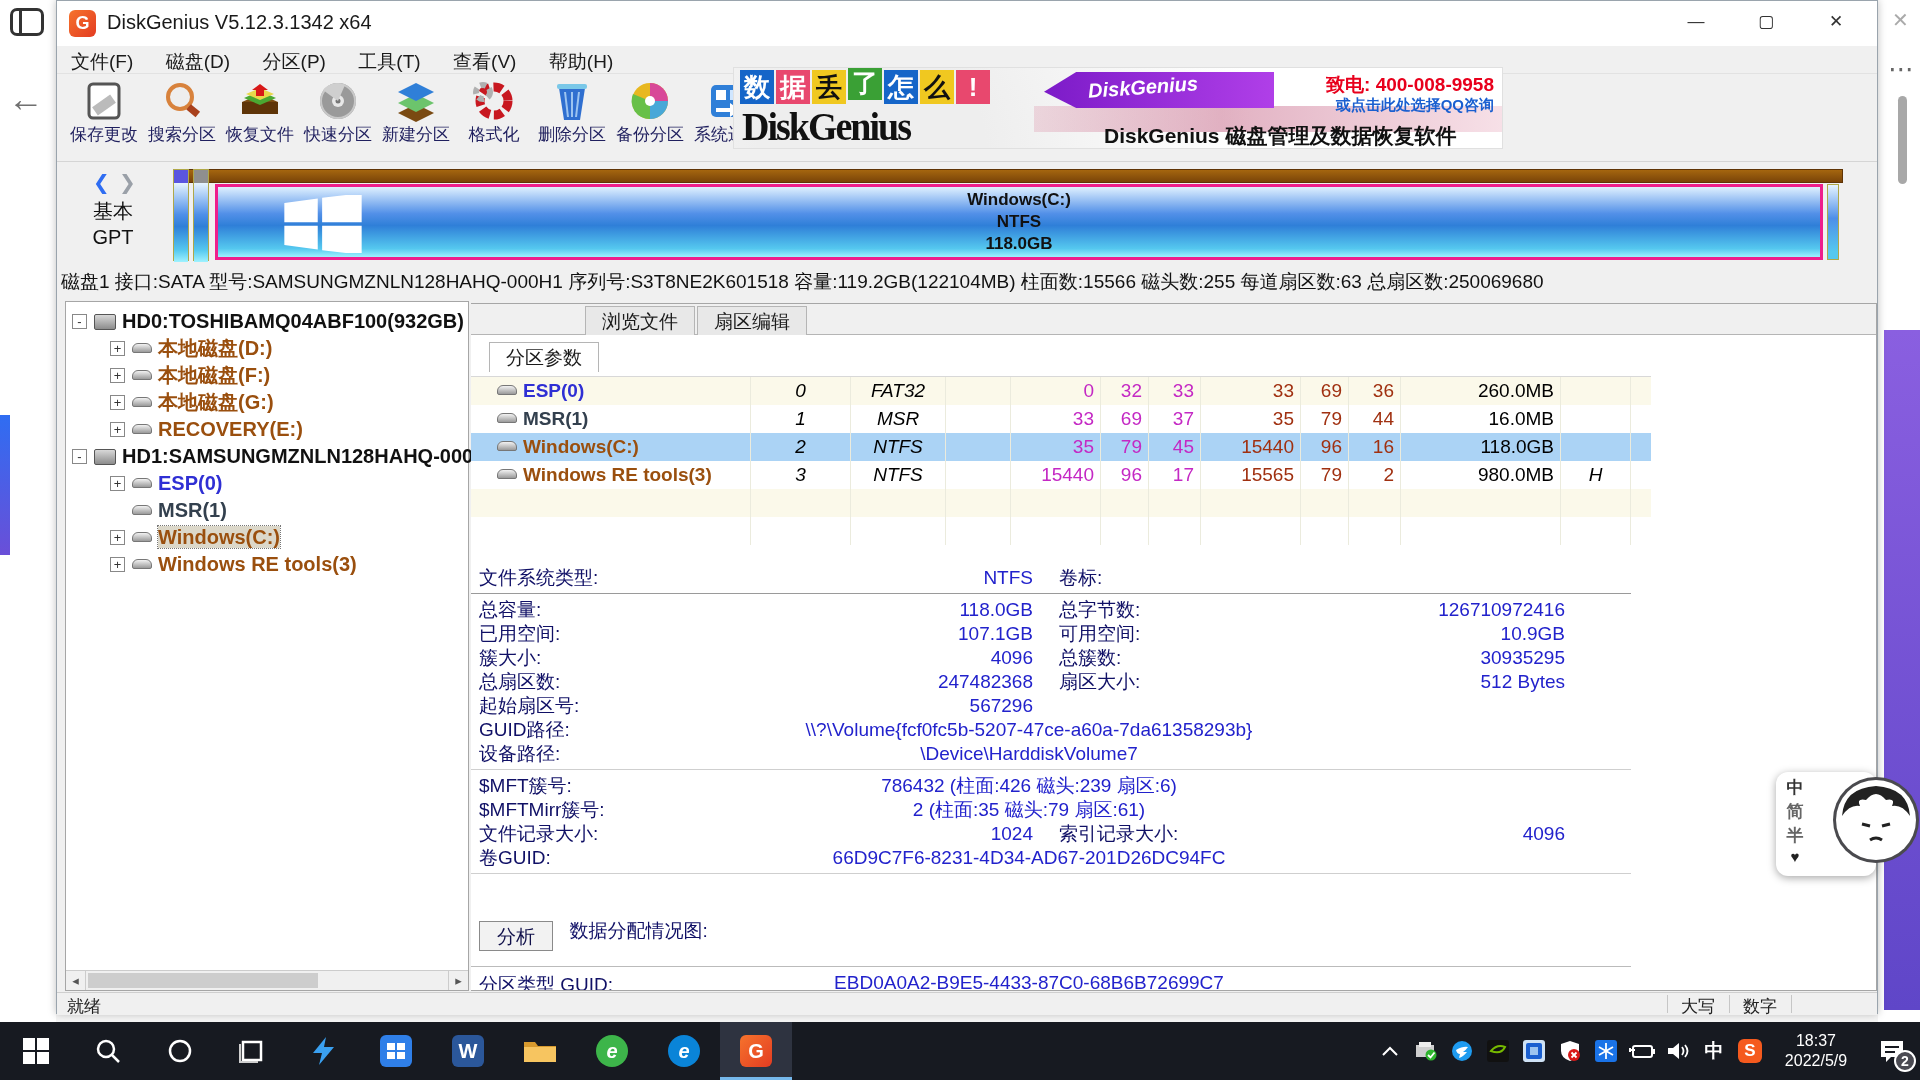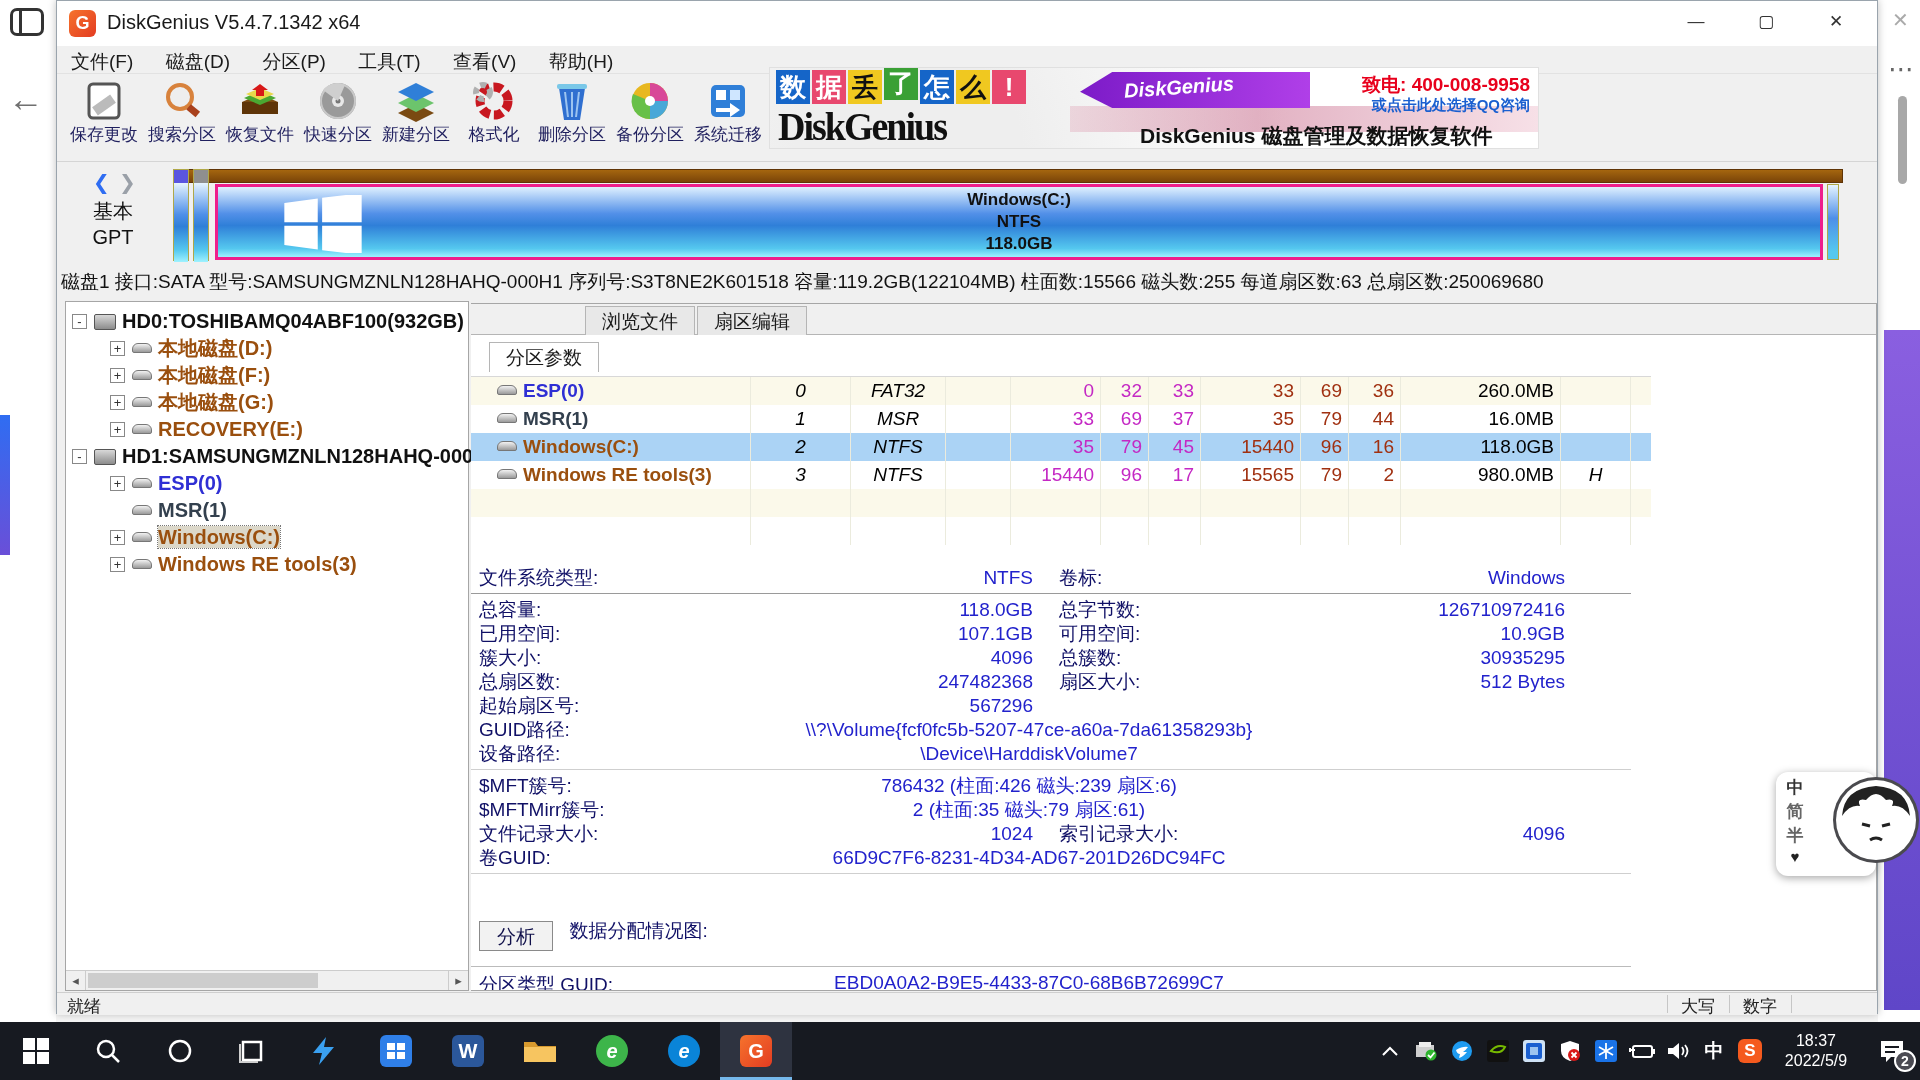--- a/index.html
+++ b/index.html
@@ -31,21 +31,21 @@
 
   .menubar { left:0; top:45px; width:100%; height:28px; background:#f0f0f0; border-bottom:1px solid #e2e2e2; }
   .menu-item { display:inline-block; padding:3px 14px; font-size:19px; color:#1a1a1a; }
 
   .toolbar { left:0; top:73px; width:100%; height:88px; background:#f0f0f0; border-bottom:1px solid #d5d5d5; }
   .tool-btn { top:4px; width:78px; height:80px; text-align:center; }
   .tool-ic { display:block; margin:2px auto 1px; width:46px; height:42px; }
   .tool-lb { font-size:17px; color:#1f1f5e; white-space:nowrap;margin-top:48px; }
 
   
-  .banner { left:712px; top:66px; width:770px; height:82px; background:#fff; overflow:hidden;
+  .banner { left:676px; top:66px; width:770px; height:82px; background:#fff; overflow:hidden;
     border:1px solid #e0e0e0; }
   .banner-rays { position:absolute; inset:0; background:radial-gradient(circle at 18% 110%, #eee 0 18%, transparent 60%); }
   .magenta-band { position:absolute; left:300px; top:38px; width:470px; height:26px;
     background:linear-gradient(90deg,#c21a4e22,#a8174a55 40%,#c21a4e22); }
   .tile { display:inline-block; width:34px; height:34px; margin-right:2px; font-weight:bold;
     font-size:26px; text-align:center; line-height:34px; }
   .tiles { left:6px; top:2px; }
   .t-blue{background:#1565c8;color:#fff;} .t-pink{background:#e8486e;color:#fff;}
   .t-yellow{background:#f0c820;color:#111;} .t-green{background:#3aa035;color:#fff; transform:translateY(-4px);}
   .banner-logo { left:8px; top:36px; font-size:38px; font-weight:800; color:#111;
@@ -186,21 +186,21 @@
     <div class="abs outer-close" style="left:14px;top:8px;position:absolute">✕</div>
     <div class="abs" style="left:10px;top:54px;font-size:26px;color:#666;position:absolute">⋯</div>
     <div class="abs" style="left:20px;top:96px;width:9px;height:88px;background:#a8a8a8;border-radius:5px;position:absolute"></div>
   </div>
   <div class="abs wall-right"></div>
 
   <div class="abs" id="dgwin">
 
     <div class="abs titlebar">
       <div class="abs app-icon">G</div>
-      <div class="abs title-text">DiskGenius V5.4.7.1342 x64</div>
+      <div class="abs title-text">DiskGenius V5.12.3.1342 x64</div>
       <div class="abs win-btn btn-min">—</div>
       <div class="abs win-btn btn-max">▢</div>
       <div class="abs win-btn btn-close">✕</div>
     </div>
 
     <div class="abs menubar">
       <span class="menu-item">文件(F)</span>
       <span class="menu-item">磁盘(D)</span>
       <span class="menu-item">分区(P)</span>
       <span class="menu-item">工具(T)</span>
@@ -500,21 +500,20 @@
             <div></div>
             <div></div>
           </div>
       </div>
 
       <div class="details">
         <div class="drow drow-a">
           <span class="dl1">文件系统类型:</span>
             <span class="dv1">NTFS</span>
           <span class="dl2">卷标:</span>
-            <span class="dv2">Windows</span>
         </div>
         <div class="dsep"></div>
         <div class="drow">
           <span class="dl1">总容量:</span>
             <span class="dv1">118.0GB</span>
           <span class="dl2">总字节数:</span>
             <span class="dv2">126710972416</span>
         </div>
         <div class="drow">
           <span class="dl1">已用空间:</span>

